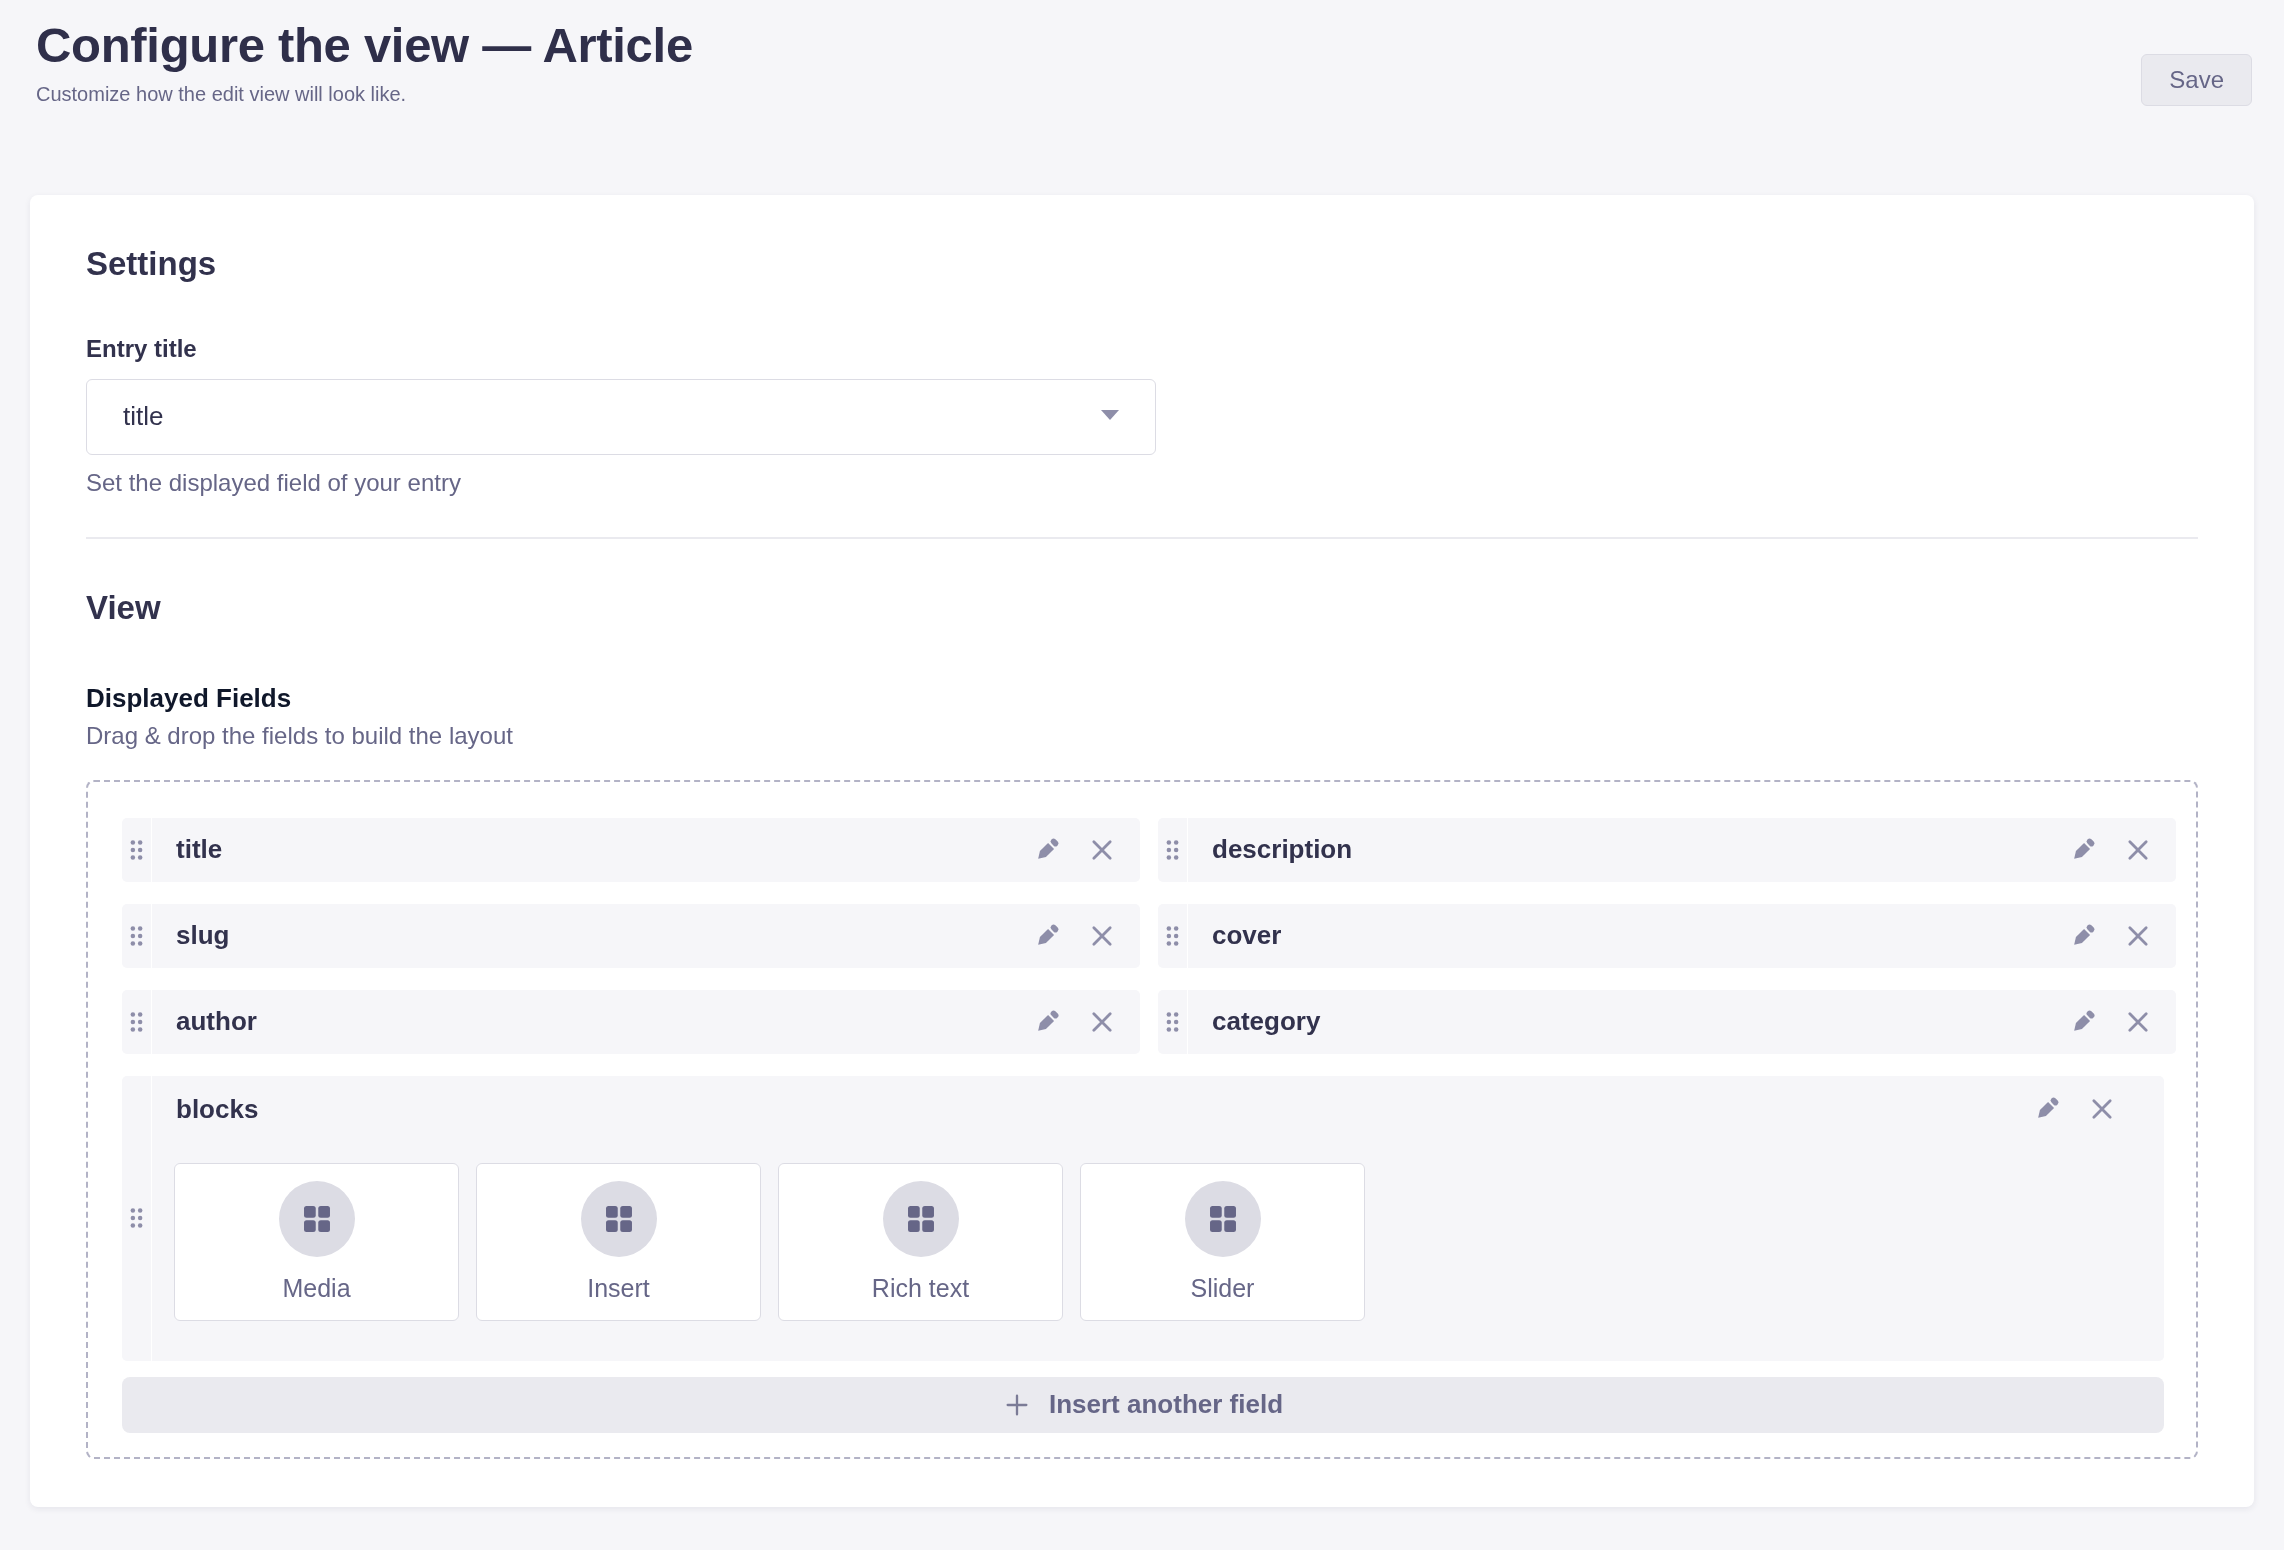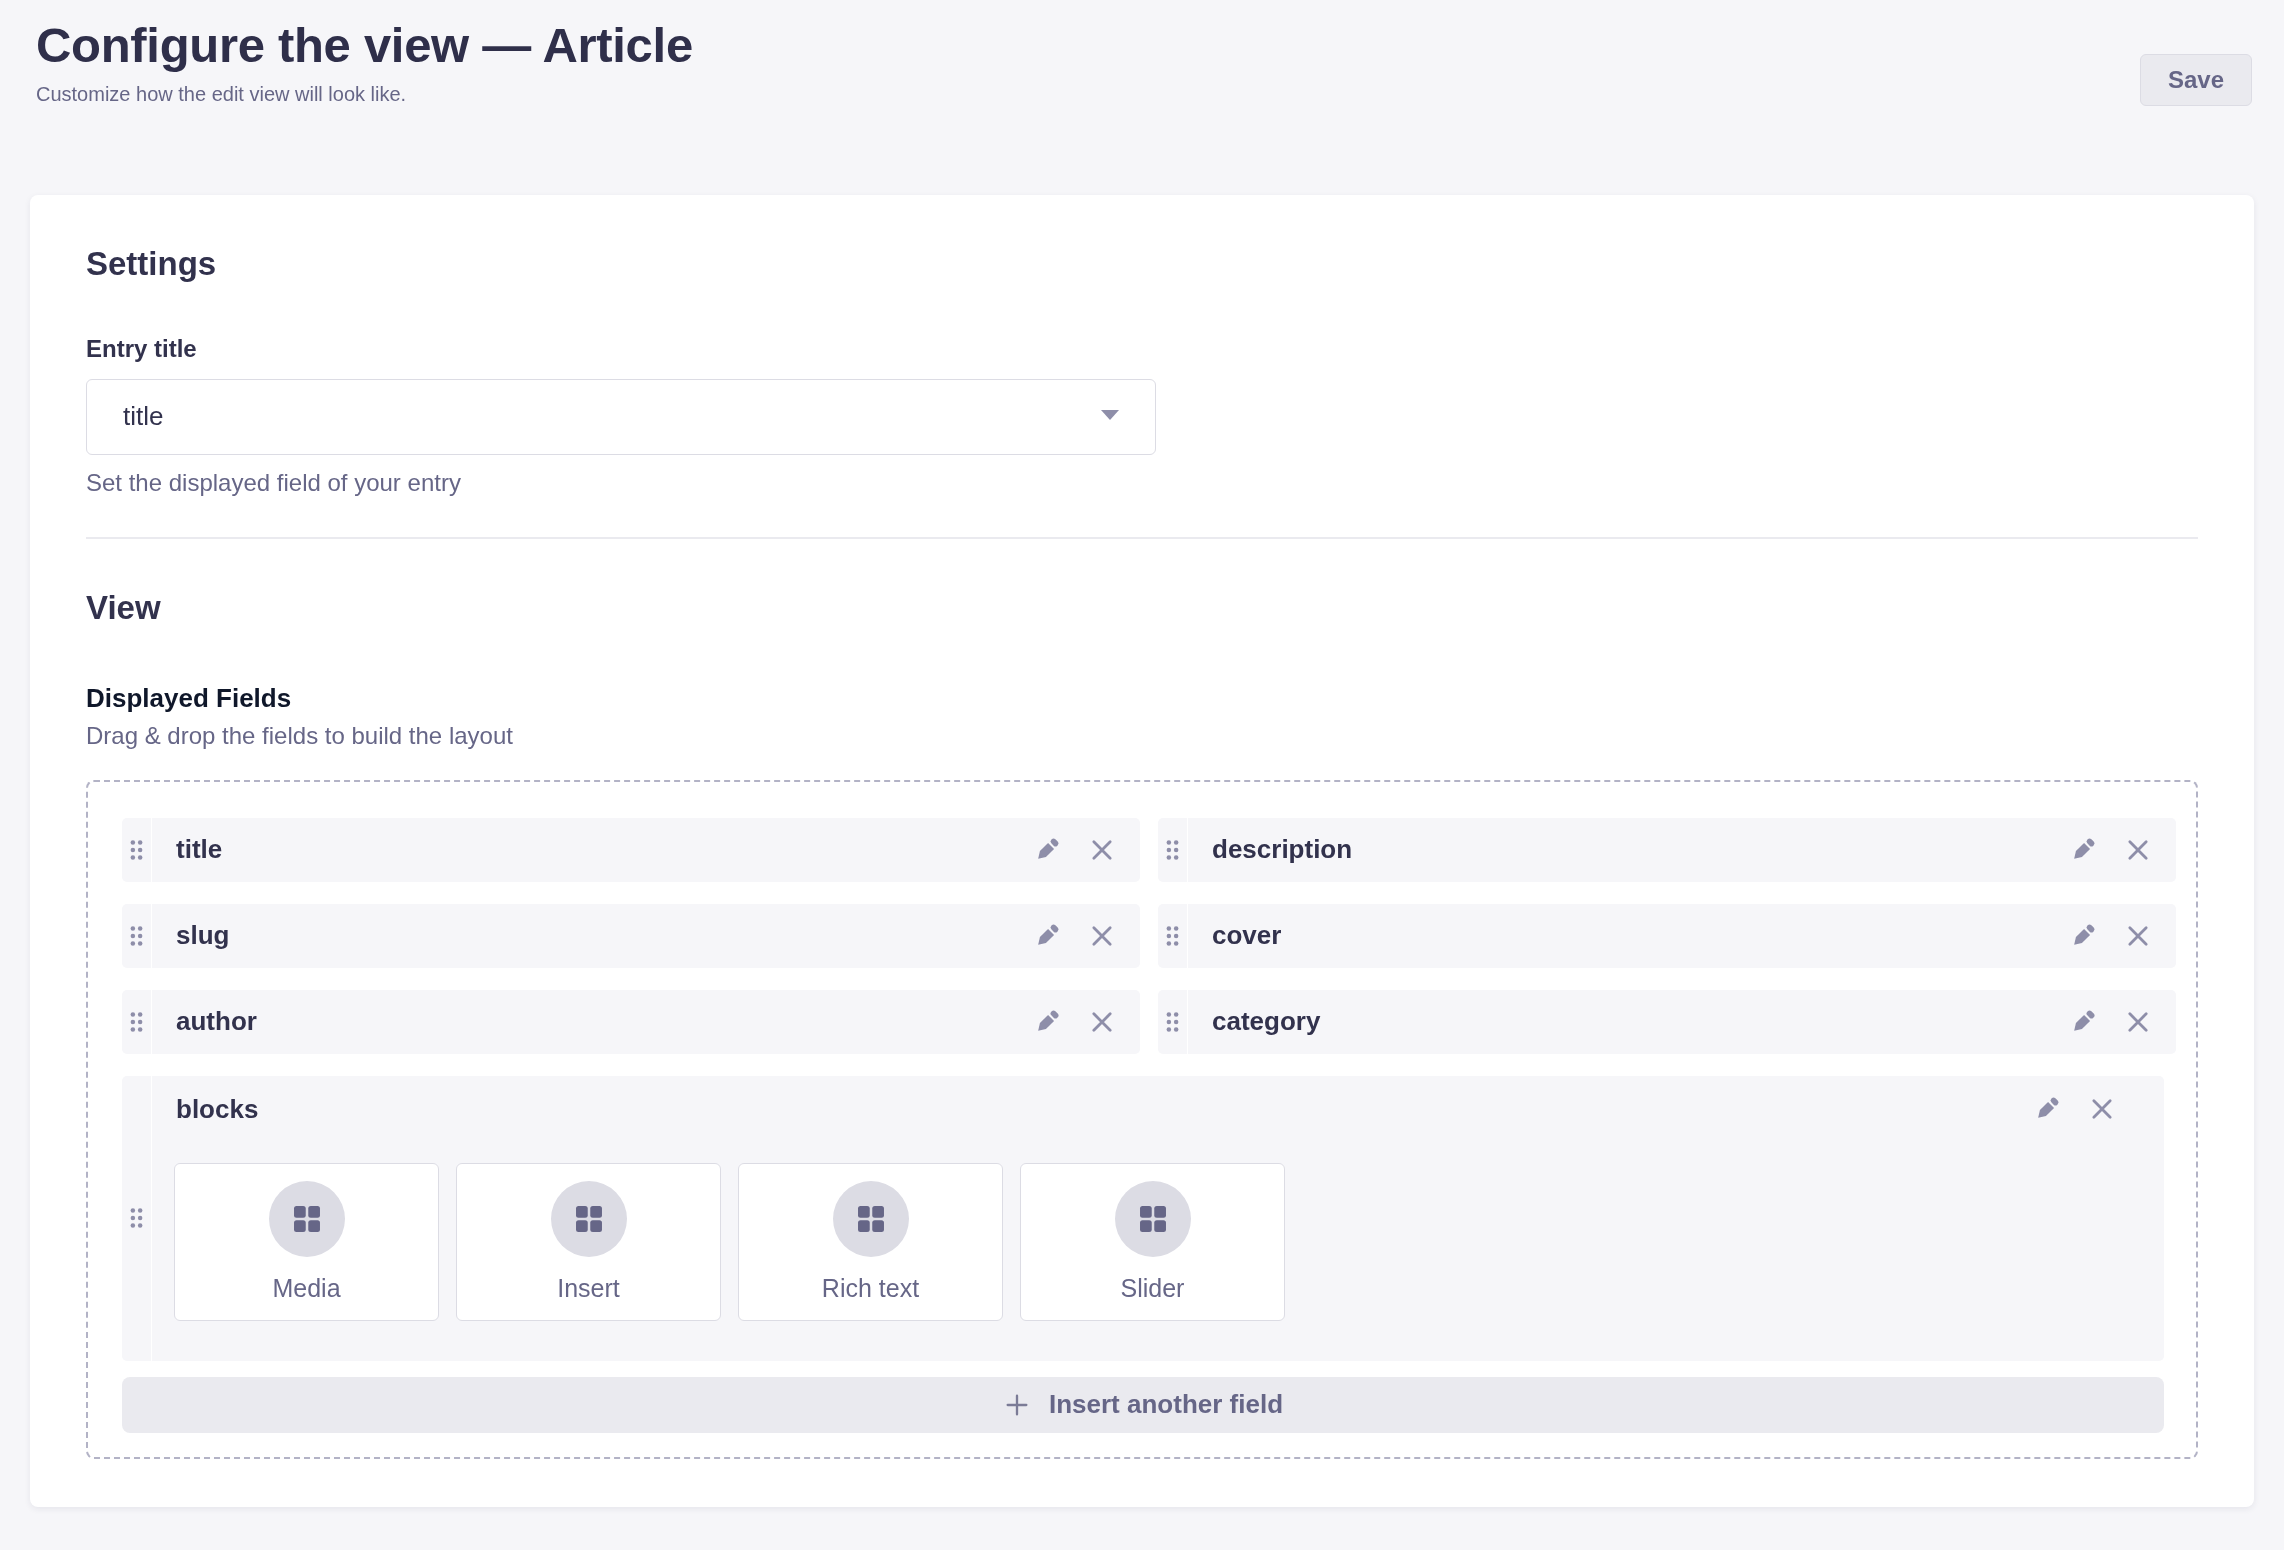--- a/index.html
+++ b/index.html
@@ -11,21 +11,21 @@
     overflow:hidden;
     position:relative;
   }
 
   
   .header { display:flex; justify-content:space-between; align-items:flex-end; padding:16px 32px 0 36px; }
   .h-title { font-size:49px; font-weight:700; color:#2f2f4a; letter-spacing:-0.3px; line-height:1.22; }
   .h-sub { font-size:20px; color:#666687; margin-top:7px; }
   .save-btn {
     margin-top:13px; background:#eaeaef; border:1px solid #dcdce4; border-radius:6px;
-    color:#666687; font-size:24px; font-weight:700; padding:11px 27px; cursor:default;
+    color:#666687; font-size:24px; font-weight:400; padding:11px 27px; cursor:default;
     font-family:"Liberation Sans", sans-serif;
   }
 
   
   .card {
     margin:89px 30px 0 30px;
     background:#ffffff;
     border-radius:8px;
     box-shadow:0 2px 6px rgba(33,33,82,0.08);
     padding:50px 56px 48px 56px;
@@ -72,21 +72,21 @@
   .dz-row {
     grid-column:1 / -1; margin-right:12px;
     background:#f6f6f9; border-radius:5px;
     display:flex; align-items:stretch; overflow:hidden;
   }
   .dz-content { flex:1; padding:18px 0 40px 0; }
   .dz-head { display:flex; align-items:center; padding:0 24px 0 24px; }
   .dz-name { font-size:26px; font-weight:700; color:#32324d; flex:1; }
   .dz-cards { display:flex; gap:17px; margin:38px 0 0 22px; }
   .comp-card {
-    width:265px; height:158px; background:#ffffff;
+    width:285px; height:158px; background:#ffffff;
     border:1px solid #dcdce4; border-radius:6px;
     display:flex; flex-direction:column; align-items:center; justify-content:center;
     cursor:pointer;
   }
   .comp-circle {
     width:76px; height:76px; border-radius:50%; background:#dcdce4;
     display:flex; align-items:center; justify-content:center;
   }
   .comp-label { font-size:25px; font-weight:500; color:#666687; margin-top:17px; }
 

